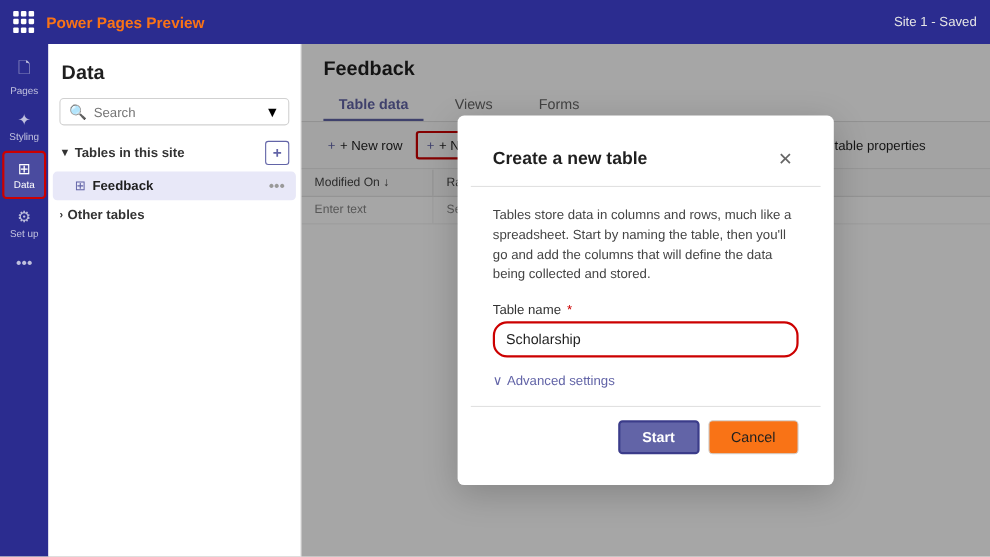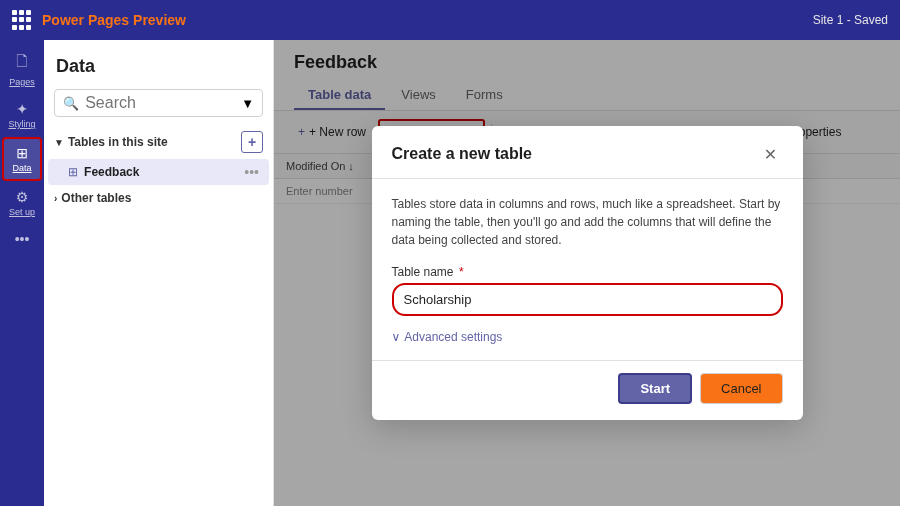--- a/index.html
+++ b/index.html
@@ -43,42 +43,42 @@
       align-items: center;
       color: rgba(255,255,255,0.7);
       cursor: pointer;
       border-radius: 4px;
       margin: 1px 0;
       font-size: 9px;
       gap: 2px;
     }
     .nav-item.active { background: rgba(255,255,255,0.15); color: white; }
     .nav-icon { font-size: 14px; }
-    .nav-label { font-size: 9px; text-decoration: underline; }
+    .nav-label { font-size: 9px; }
 
     
     .sidebar {
       width: 230px;
       background: #fff;
       border-right: 1px solid #e1e1e1;
       display: flex;
       flex-direction: column;
     }
     .sidebar-header { padding: 16px 12px 8px; font-size: 18px; font-weight: 600; color: #1f1f1f; }
     .sidebar-search {
       margin: 4px 10px 8px;
       display: flex;
       align-items: center;
       border: 1px solid #d1d1d1;
       border-radius: 4px;
       padding: 4px 8px;
       gap: 6px;
     }
     .sidebar-search input {
-      border: none; outline: none; font-size: 16px; width: 100%; color: #ef4444;
+      border: none; outline: none; font-size: 12px; width: 100%; color: #ef4444;
     }
 
     .section-header {
       display: flex;
       align-items: center;
       padding: 6px 10px;
       font-size: 12px;
       font-weight: 600;
       color: #333;
       cursor: pointer;
@@ -118,21 +118,21 @@
     
     .content { flex: 1; display: flex; flex-direction: column; position: relative; }
 
     .content-header {
       padding: 12px 20px 0;
       border-bottom: 1px solid #e1e1e1;
       background: white;
     }
     .content-title { font-size: 18px; font-weight: 600; color: #1f1f1f; margin-bottom: 8px; }
 
-    .content-tabs { display: flex; gap: 0; }
+    .content-tabs { display: flex; gap: 12px; }
     .tab {
       padding: 6px 14px;
       font-size: 13px;
       cursor: pointer;
       color: #666;
       border-bottom: 2px solid transparent;
       margin-right: 2px;
     }
     .tab.active { color: #6264a7; border-bottom: 2px solid #6264a7; font-weight: 600; }
 
@@ -193,22 +193,22 @@
       top: 0; left: 0; right: 0; bottom: 0;
       background: rgba(0,0,0,0.35);
       display: flex;
       align-items: center;
       justify-content: center;
       z-index: 100;
     }
     .dialog {
       background: white;
       border-radius: 6px;
-      width: 431px;
-      padding: 0;
+      width: 342px;
+      padding: 12px;
       box-shadow: 0 8px 32px rgba(0,0,0,0.2);
     }
     .dialog-header {
       display: flex;
       align-items: center;
       justify-content: space-between;
       padding: 16px 20px 12px;
       border-bottom: 1px solid #e1e1e1;
     }
     .dialog-title { font-size: 16px; font-weight: 600; color: #1f1f1f; }
@@ -386,21 +386,20 @@
           <span>Rating ↓</span>
         </div>
         <div class="col-header">
           <span>Comments ↓</span>
         </div>
         <div class="col-header">
           <span>Regarding ↓</span>
         </div>
       </div>
       <div class="table-row-cells">
-        <div class="cell">Enter number</div>
         <div class="cell">Enter text</div>
         <div class="cell">Select lookup</div>
         <div class="cell">En</div>
       </div>
     </div>
 
     <div class="overlay">
       <div class="dialog">
         <div class="dialog-header">
           <span class="dialog-title">Create a new table</span>

